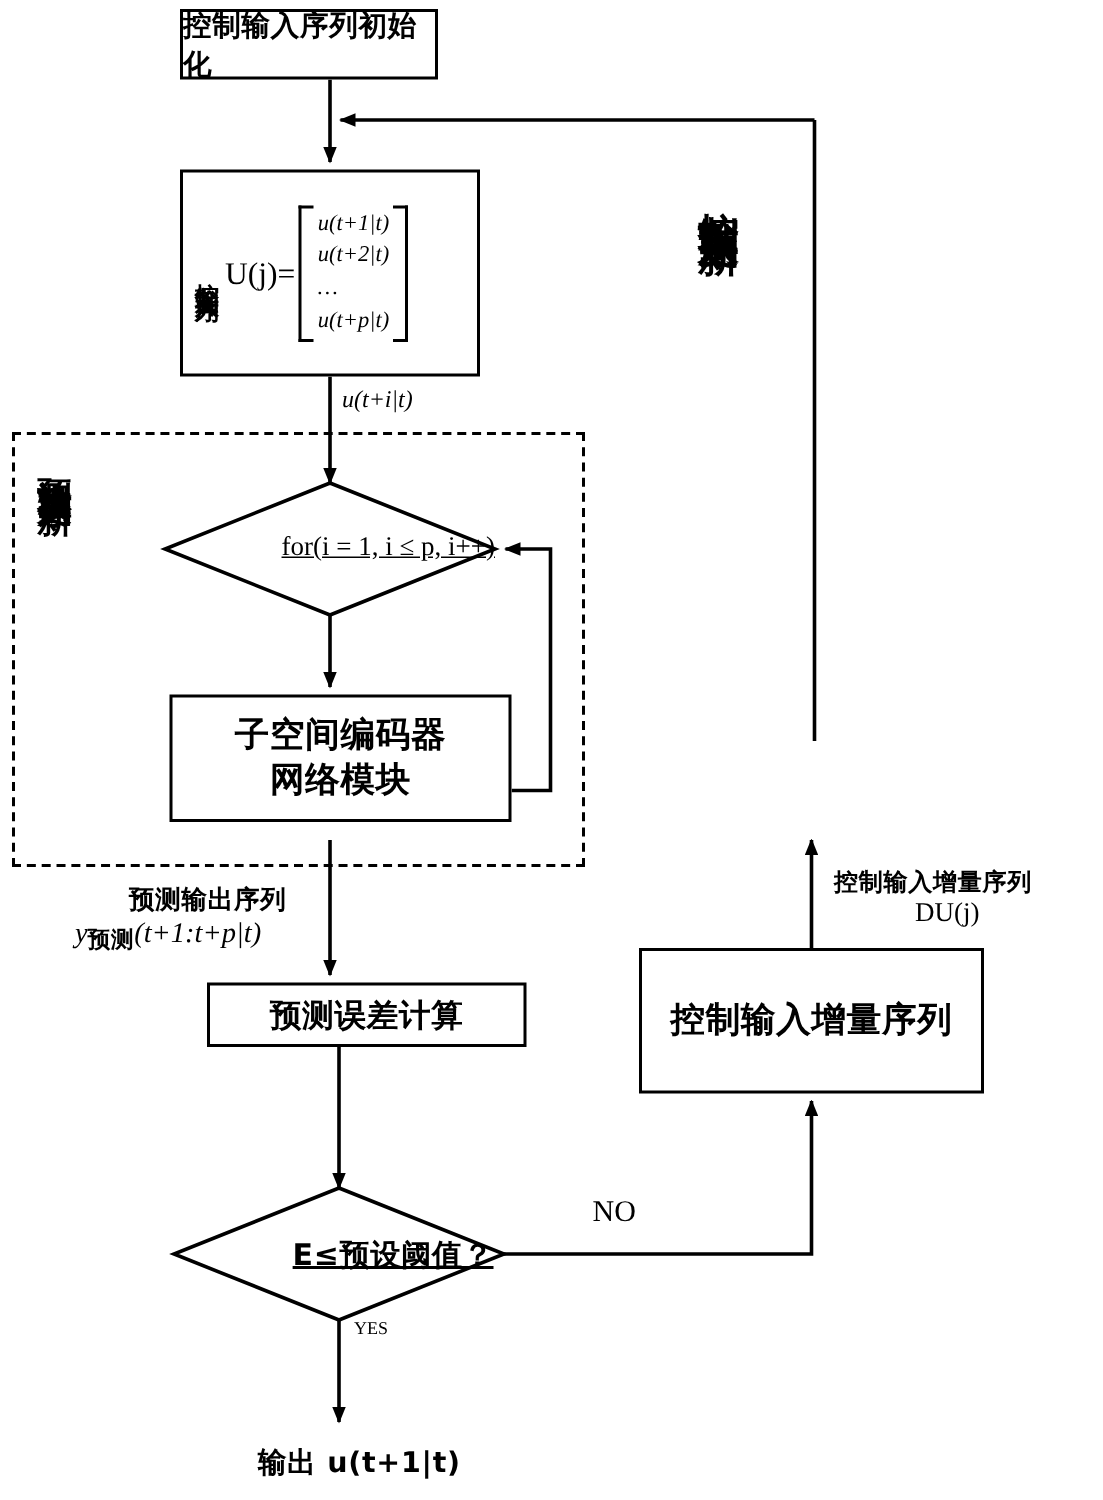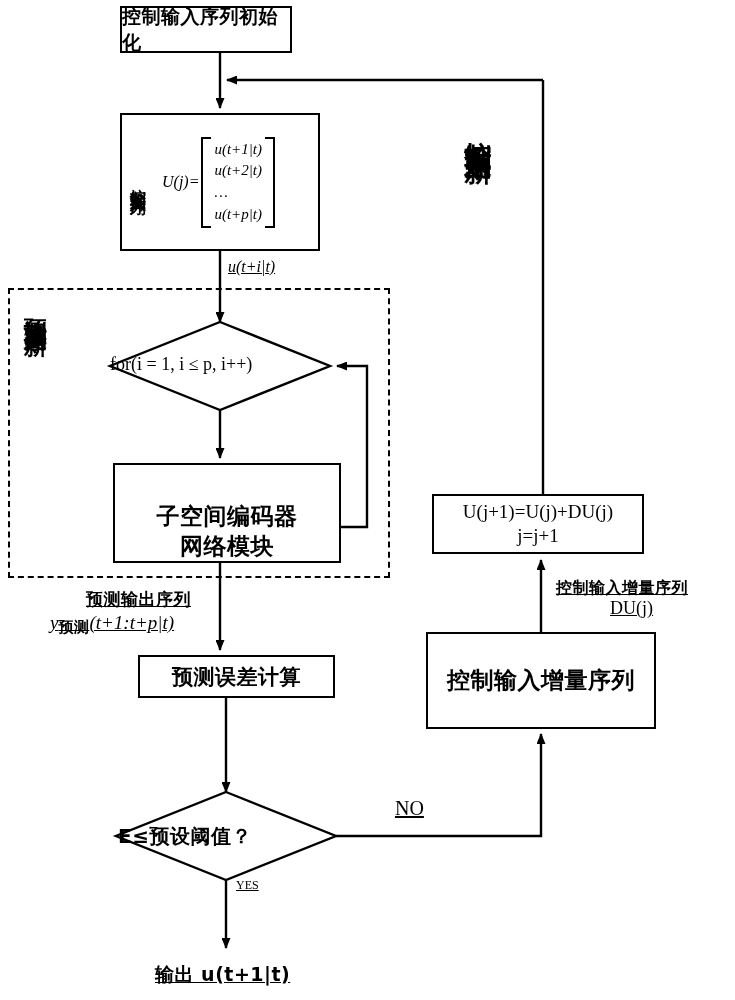--- a/index.html
+++ b/index.html
@@ -41,21 +41,20 @@
     font-family: "DejaVu Sans", "Liberation Sans", sans-serif;
     font-weight: bold;
     letter-spacing: 0.5px;
   }
   .serif {
     font-family: "Liberation Serif", "DejaVu Serif", serif;
   }
   .lbl {
     position: absolute;
     white-space: nowrap;
-    text-decoration: underline;
   }
   .vtext {
     writing-mode: vertical-rl;
     text-orientation: upright;
     letter-spacing: 2px;
   }
   .mathitalic { font-style: italic; }
 
   
   #init-box {
@@ -71,23 +70,22 @@
     align-items: center;
     justify-content: flex-start;
     height: 100%;
     padding-left: 8px;
   }
   #useq-vlabel {
     font-size: 16px;
     line-height: 1.0;
   }
   #useq-eq {
-    font-size: 16px;
-    margin: 0 2px 0 16px;
-    font-style: italic;
+    font-size: 21px;
+    margin: 0 2px 0 4px;
   }
   .matrix {
     display: flex;
     align-items: stretch;
   }
   .bracket {
     width: 8px;
     border-top: 2px solid #000;
     border-bottom: 2px solid #000;
   }
@@ -96,28 +94,27 @@
   .matrix-rows {
     display: flex;
     flex-direction: column;
     justify-content: center;
     padding: 2px 3px;
     font-size: 15px;
     line-height: 1.45;
     text-align: left;
   }
   #encoder-box {
-    left: 113px; top: 463px; width: 228px; height: 100px;
+    left: 113px; top: 463px; width: 228px; height: 85px;
     flex-direction: column;
     font-size: 23px;
     line-height: 1.28;
-    justify-content: flex-end;
   }
   #err-box {
-    left: 138px; top: 655px; width: 197px; height: 43px;
+    left: 138px; top: 655px; width: 213px; height: 43px;
     font-size: 21px;
   }
   #update-box {
     left: 432px; top: 494px; width: 212px; height: 60px;
     flex-direction: column;
     font-size: 19px;
     line-height: 1.25;
   }
   #du-box {
     left: 426px; top: 632px; width: 230px; height: 97px;
@@ -140,21 +137,22 @@
   }
   #right-vlabel {
     position: absolute;
     left: 465px; top: 120px;
     font-size: 27px;
     line-height: 1.0;
   }
   .diamond-text {
     position: absolute;
     white-space: nowrap;
-    text-align: left;
+    text-align: right;
+    text-decoration: underline;
   }
 </style>
 </head>
 <body>
 
 <div id="canvas">
 
   <svg class="layer" viewBox="0 0 735 1000">
     <defs>
       <marker id="arrow" markerWidth="11" markerHeight="9" refX="10" refY="4.5" orient="auto" markerUnits="userSpaceOnUse">
@@ -219,28 +217,24 @@
 
   <div class="node boxnode cn" id="encoder-box">
     <span>子空间编码器</span>
     <span>网络模块</span>
   </div>
 
   <div class="node boxnode cn" id="err-box">
     <span>预测误差计算</span>
   </div>
 
-  <div class="diamond-text cn" style="left:118px; top:823px; width:200px; font-size:20px;">
+  <div class="diamond-text cn" style="left:129px; top:823px; width:200px; font-size:20px;">
     <span>E≤预设阈值？</span>
   </div>
 
-  <div class="node boxnode serif" id="update-box">
-    <span>U(j+1)=U(j)+DU(j)</span>
-    <span>j=j+1</span>
-  </div>
 
   <div class="node boxnode cn" id="du-box">
     <span>控制输入增量序列</span>
   </div>
 
   <div class="cn vtext" id="right-vlabel">控制输入序列更新</div>
 
   <div class="lbl serif mathitalic" style="left:228px; top:258px; font-size:16px;">u(t+i|t)</div>
 
   <div class="lbl cn" style="left:86px; top:588px; font-size:17px;">预测输出序列</div>
@@ -251,17 +245,17 @@
 
 
   <div class="lbl serif" style="left:395px; top:797px; font-size:20px;">NO</div>
 
   <div class="lbl serif" style="left:236px; top:878px; font-size:12px;">YES</div>
 
   <div class="lbl cn" style="left:556px; top:578px; font-size:16px;">控制输入增量序列</div>
 
   <div class="lbl serif" style="left:610px; top:598px; font-size:18px;">DU(j)</div>
 
-  <div class="lbl" style="left:155px; top:962px; font-size:19px;">
+  <div class="lbl" style="left:172px; top:962px; font-size:19px;">
     <span class="cn" style="font-size:19px;">输出 u(t+1|t)</span>
   </div>
 
 </div>
 
 </body></html>

